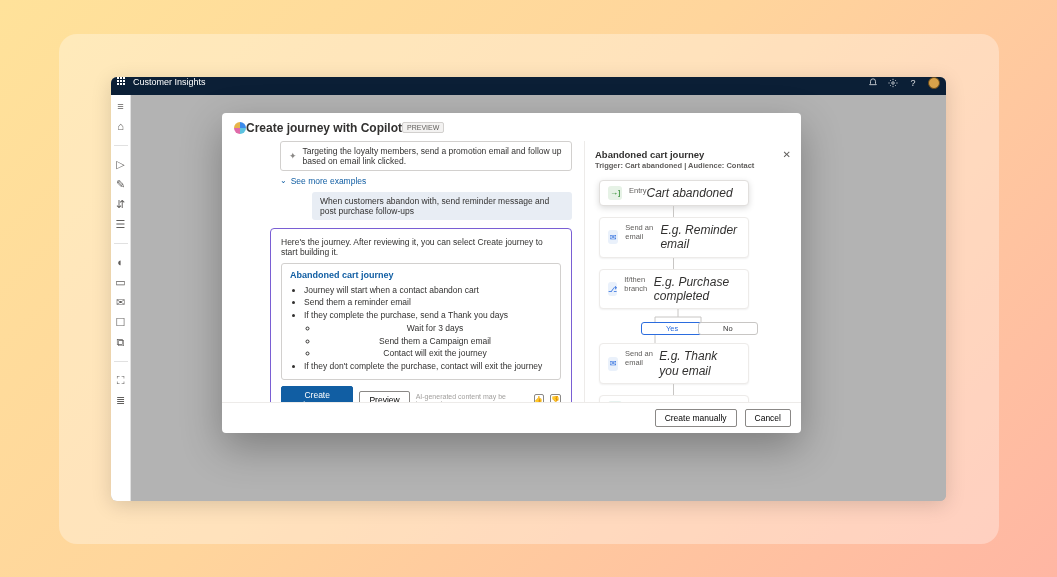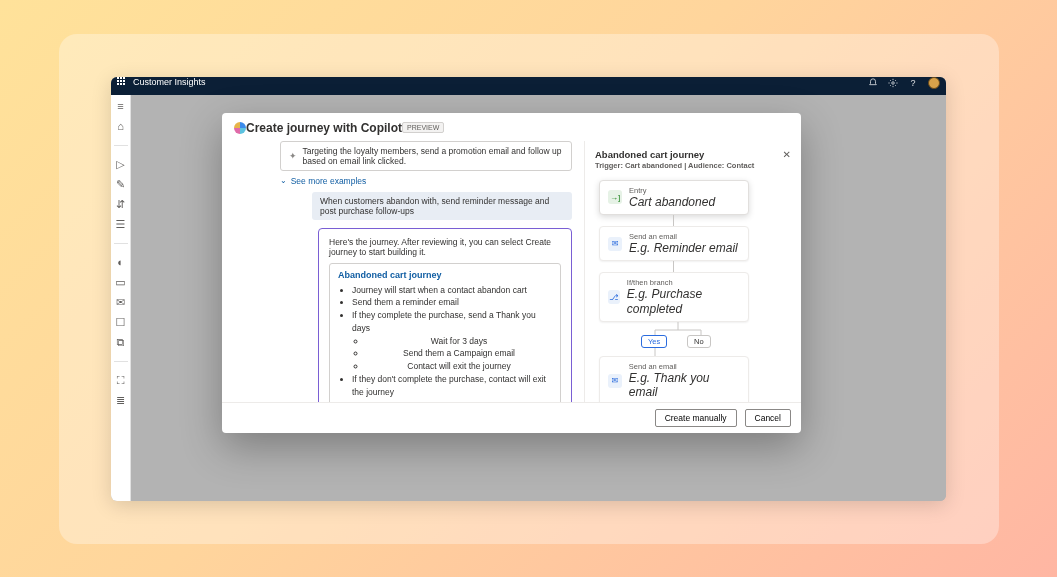--- a/index.html
+++ b/index.html
@@ -59,21 +59,21 @@
   .spark{color:#8a8886; font-size:9px;}
   .see-more{color:#115ea3; font-size:8.5px; margin:5px 0 6px 10px; display:flex; align-items:center; gap:4px;}
   .chev{font-size:8px;}
 
   .user-bubble{
     align-self:flex-end; background:#e8edf4; border-radius:3px; padding:4px 8px;
     font-size:8.5px; color:#323130; max-width:260px; margin-bottom:8px;
   }
   .ai-card{
     border:1.5px solid #7a5fd4; border-radius:4px; padding:8px 10px;
-    display:flex; flex-direction:column; gap:6px; position:relative;margin-left:48px;
+    display:flex; flex-direction:column; gap:6px; position:relative;
   }
   .ai-intro{font-size:8.5px; color:#323130;}
   .plan-box{border:1px solid #d2d0ce; border-radius:3px; padding:6px 8px;}
   .plan-title{font-size:9px; font-weight:600; color:#115ea3; margin-bottom:4px;}
   .plan-box ul{list-style:disc; padding-left:14px; font-size:8.5px; line-height:1.5;}
   .plan-box ul ul{list-style:circle;text-align:center;}
   .ai-footer-row{display:flex; align-items:center; gap:6px;}
   .btn{font-size:8.5px; padding:3px 9px; border-radius:2px; border:1px solid #8a8886; background:#fff; cursor:pointer;}
   .btn.primary{background:#115ea3; border-color:#115ea3; color:#fff;}
   .ai-disclaimer{margin-left:auto; font-size:7px; color:#a19f9d;}
@@ -88,31 +88,31 @@
     display:flex; gap:7px; align-items:center; background:#fff; border:1px solid #edebe9;
     border-radius:4px; padding:5px 8px; box-shadow:0 1px 2px rgba(0,0,0,0.06);
     width:150px; margin-left:4px;
   }
   .node.entry{box-shadow:0 2px 6px rgba(0,0,0,0.15); border-color:#e1dfdd;}
   .n-ic{width:14px;height:14px; border-radius:3px; display:flex;align-items:center;justify-content:center; font-size:8px;}
   .ic-entry{background:#e6f2e6; color:#107c10;}
   .ic-mail{background:#eaf1fb; color:#2b6cde;}
   .ic-branch{background:#eaf1fb; color:#2b6cde;}
   .ic-wait{background:#e6f2ef; color:#0b7a6f;}
-  .n-txt{display:flex;flex-direction:column; line-height:1.2;}
+  .n-txt{display:flex;flex-direction:row; line-height:1.2;}
   .n-top{font-size:7.5px; color:#605e5c;}
   .n-bot{font-size:12px;font-style:italic;}
   .vline{width:1px; height:11px; background:#c8c6c4; margin:0 0 0 78px;}
   .branch-svg{width:150px; height:34px; margin-left:4px;}
-  .bchip{font-size:7.5px; border:1px solid #c8c6c4; border-radius:3px; padding:1px 6px; background:#fff;}
+  .bchip{font-size:7.5px; border:1px solid #c8c6c4; border-radius:3px; padding:1px 24px; background:#fff;}
   .bchip.yes{border-color:#2b6cde; color:#2b6cde;}
   .branch-row{position:relative; height:34px; width:150px; margin-left:4px;}
   .branch-row .bchip{position:absolute; top:13px;}
   .branch-row .yes{left:42px;}
-  .branch-row .no{left:88px;}
+  .branch-row .no{left:99px;}
 
   .modal-footer{
     border-top:1px solid #edebe9; padding:6px 10px; display:flex; gap:8px; justify-content:flex-end;
   }
 </style>
 </head>
 <body>
 
 <div class="outer-card">
 <div class="app">

